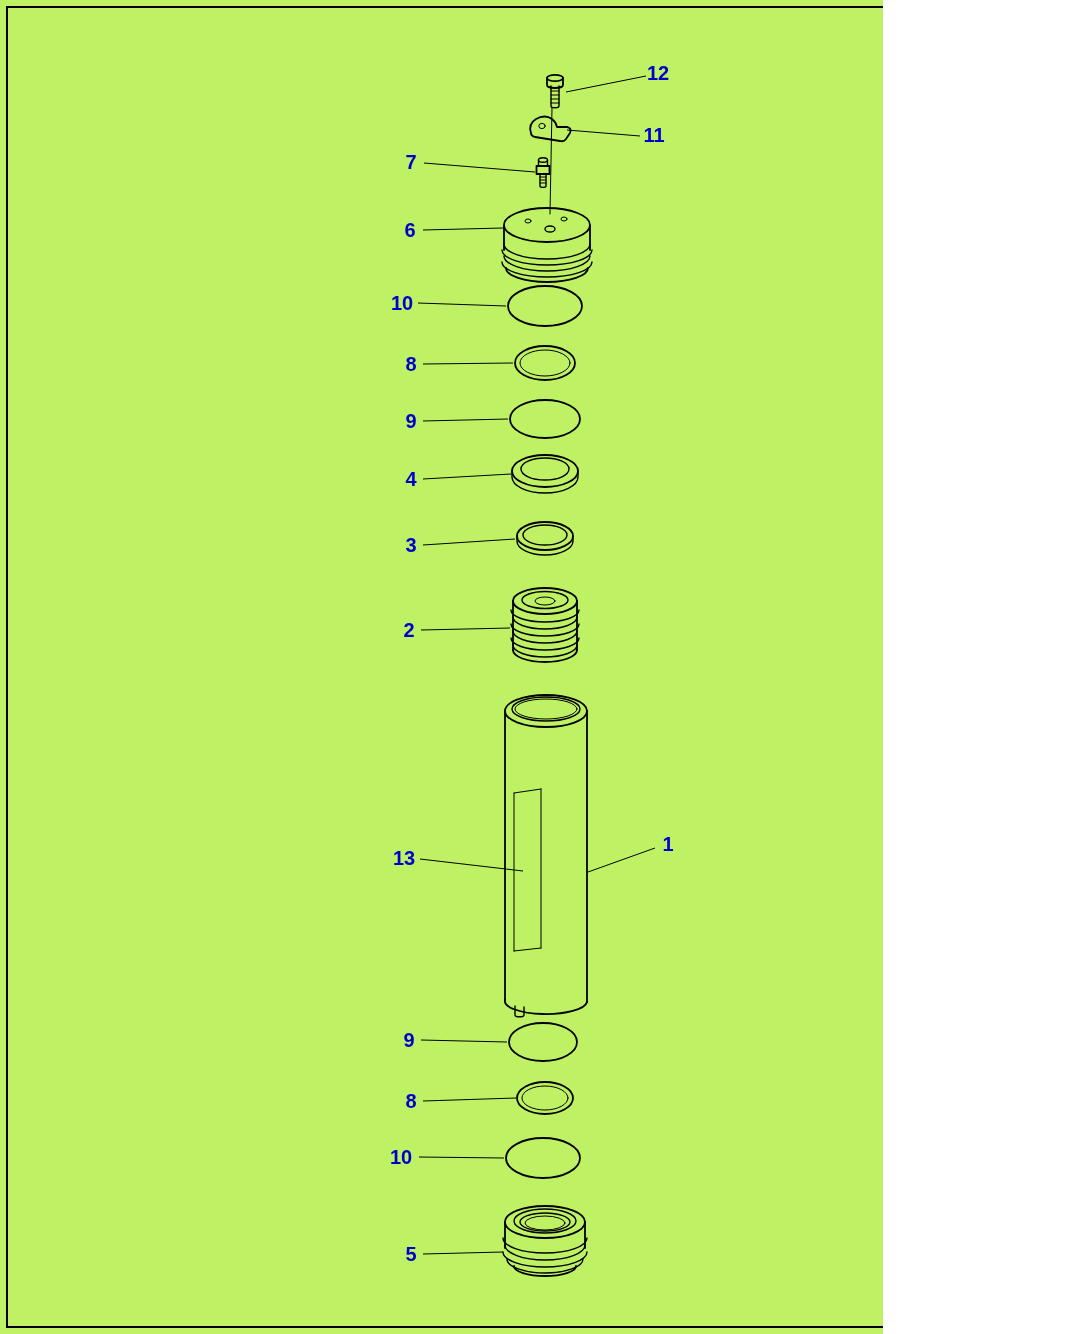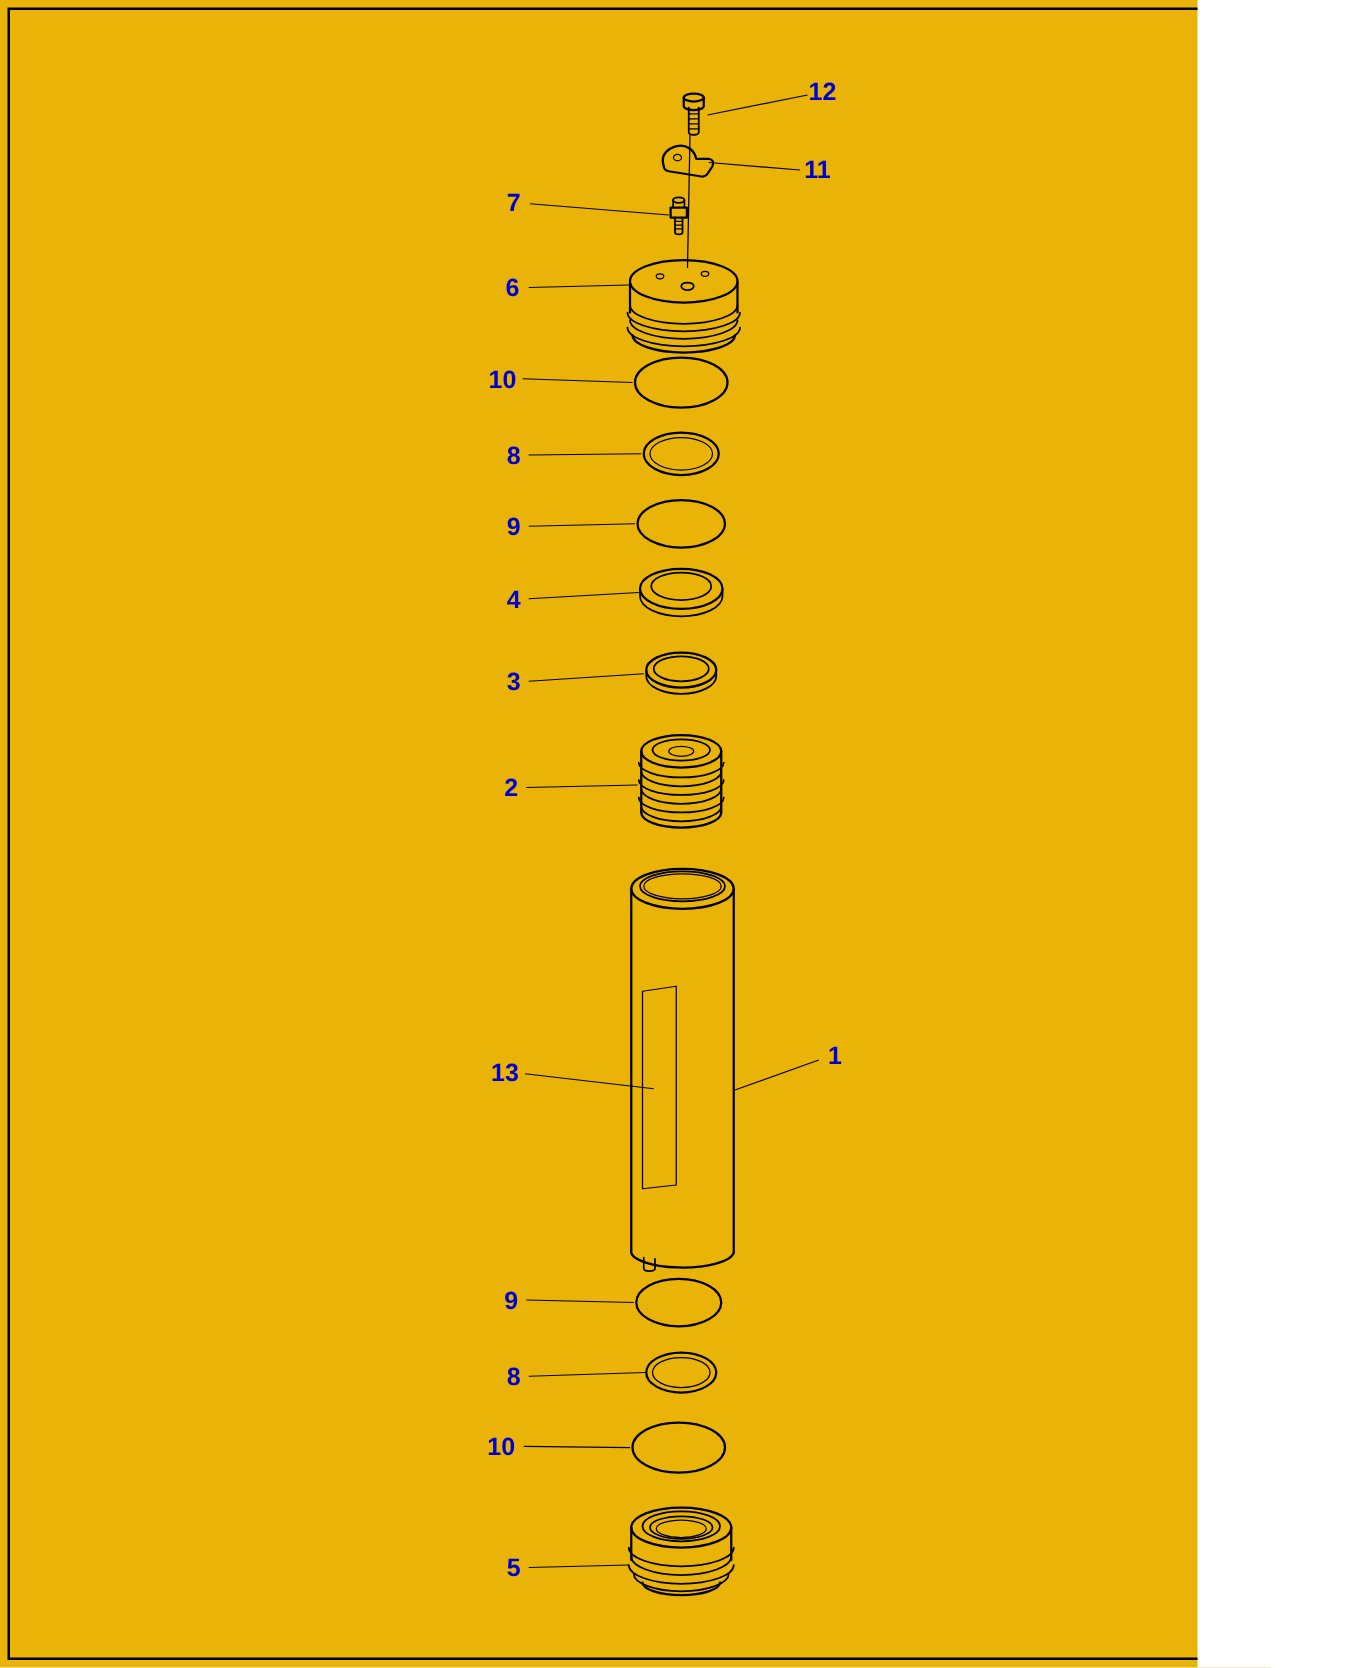--- a/index.html
+++ b/index.html
@@ -1,20 +1,20 @@
 <!DOCTYPE html>
 <html><head>
 <meta charset="utf-8">
 <style>
   html,body{margin:0;padding:0;background:#ffffff;}
   .page{
     position:relative;
-    width:958px;
+    width:883px;
     height:1334px;
-    background:#eab308;
+    background:#bef264;
     font-family:"Liberation Sans", sans-serif;
     overflow:hidden;
   }
   .page svg{position:absolute;left:0;top:0;}
   .outline{fill:none;stroke:#000000;stroke-width:1.8;stroke-linecap:round;stroke-linejoin:round;}
   .mid{fill:none;stroke:#000000;stroke-width:1.4;stroke-linecap:round;stroke-linejoin:round;}
   .thin{fill:none;stroke:#000000;stroke-width:1;stroke-linecap:round;stroke-linejoin:round;}
   .leader{fill:none;stroke:#000000;stroke-width:1;}
   .callout{
     font-family:"Liberation Sans", sans-serif;

